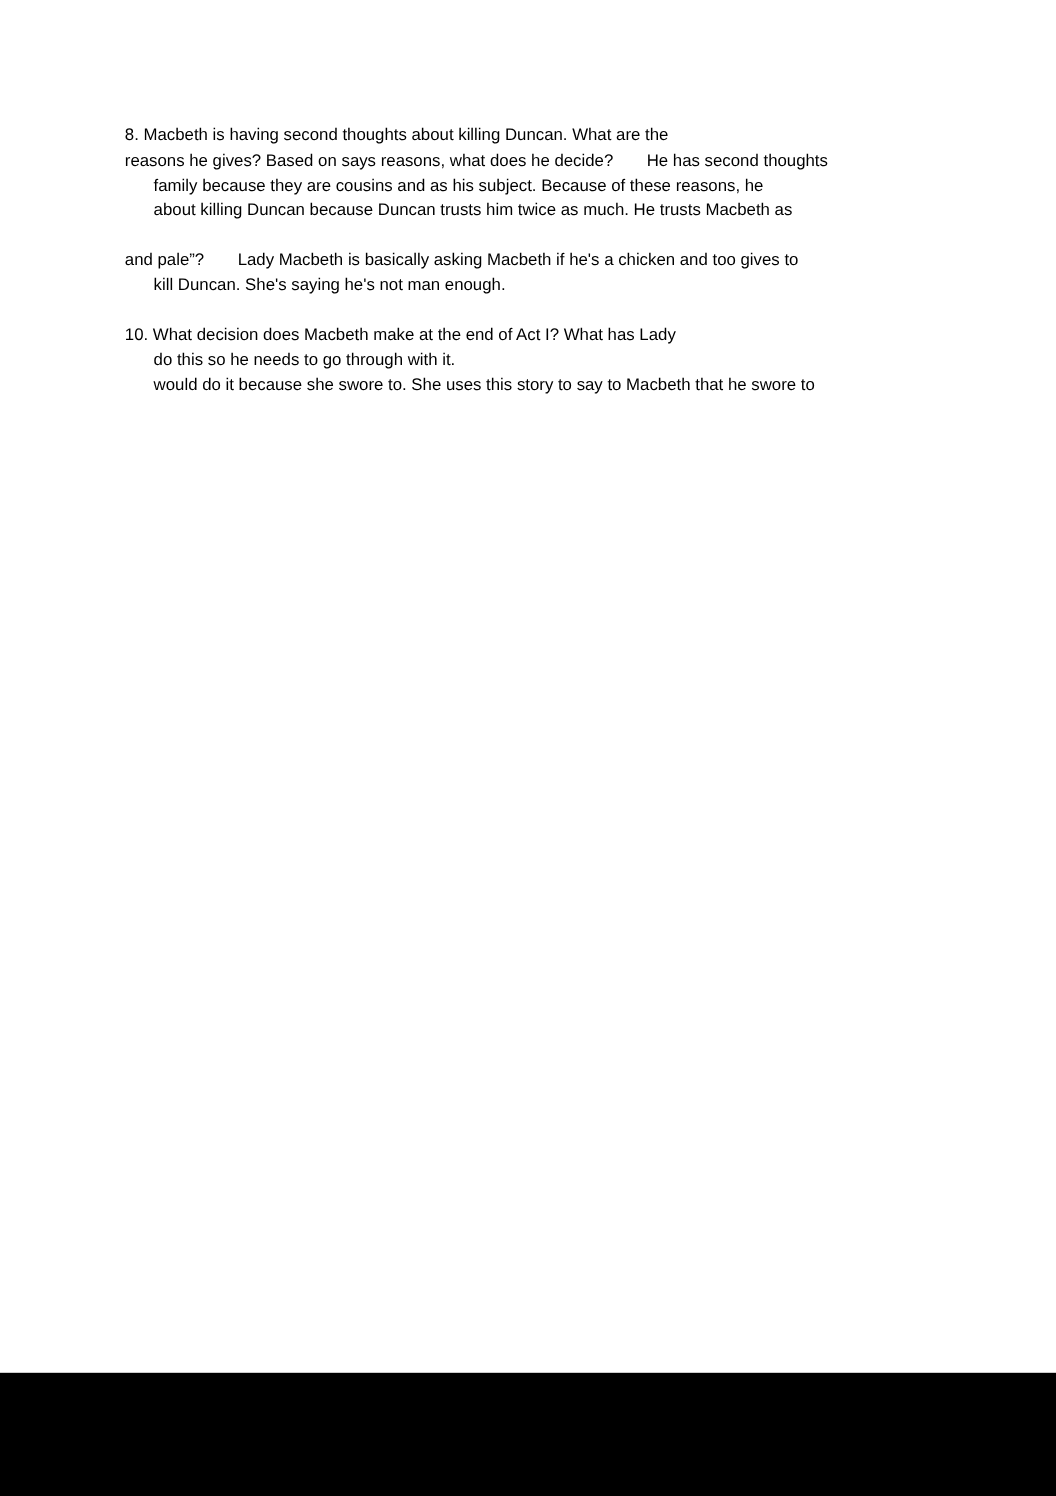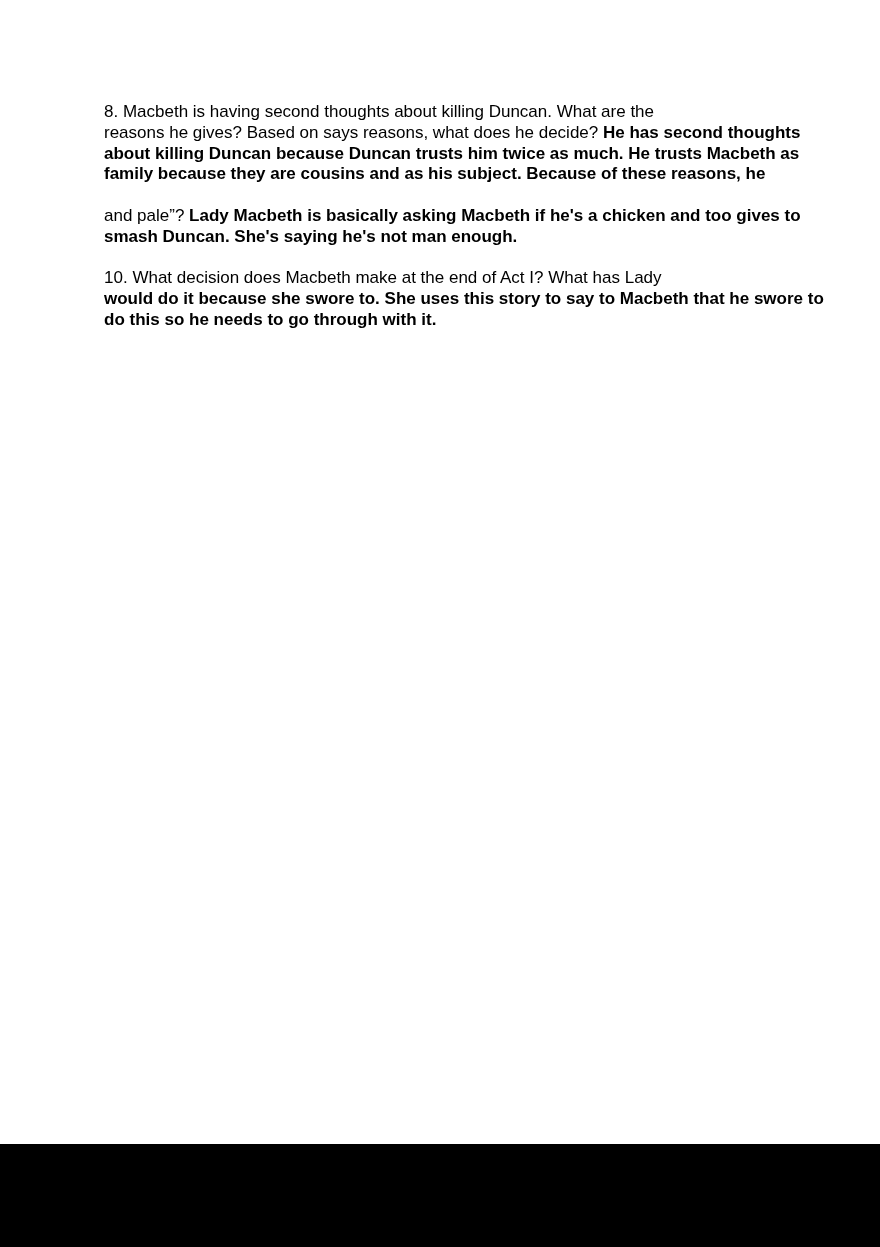--- a/index.html
+++ b/index.html
@@ -25,55 +25,56 @@
       width: 880px;
       height: 103px;
       background: #000000;
     }
     .content {
       position: absolute;
       left: 104px;
       top: 102px;
       width: 680px;
       font-family: "Liberation Sans", sans-serif;
-      font-size: 17px;
+      font-size: 14px;
       line-height: 20.8px;
       color: #000000;
     }
     .qa {
       margin: 0 0 20.8px 0;
     }
     .line {
       display: block;
       white-space: nowrap;
     }
     .answer {
-      font-weight: bold;
+      font-weight: normal;
+      margin-left: 24px;
     }
   </style>
 </head>
 <body>
 
 <div class="page">
   <div class="content">
 
     <div class="qa">
       <span class="line"><span>8.</span> <span>Macbeth is having second thoughts about killing Duncan. What are the</span></span>
       <span class="line"><span>reasons he gives? Based on says reasons, what does he decide?</span> <span class="answer">He has second thoughts</span></span>
+      <span class="line answer">family because they are cousins and as his subject. Because of these reasons, he</span>
       <span class="line answer">about killing Duncan because Duncan trusts him twice as much. He trusts Macbeth as</span>
-      <span class="line answer">family because they are cousins and as his subject. Because of these reasons, he</span>
     </div>
 
     <div class="qa">
       <span class="line"><span>and pale”?</span> <span class="answer">Lady Macbeth is basically asking Macbeth if he's a chicken and too gives to</span></span>
-      <span class="line answer">smash Duncan. She's saying he's not man enough.</span>
+      <span class="line answer">kill Duncan. She's saying he's not man enough.</span>
     </div>
 
     <div class="qa">
       <span class="line"><span>10.</span> <span>What decision does Macbeth make at the end of Act I? What has Lady</span></span>
+      <span class="line answer">do this so he needs to go through with it.</span>
       <span class="line answer">would do it because she swore to. She uses this story to say to Macbeth that he swore to</span>
-      <span class="line answer">do this so he needs to go through with it.</span>
     </div>
 
   </div>
 </div>
 
 <div class="bottom-band"></div>
 
 </body></html>

